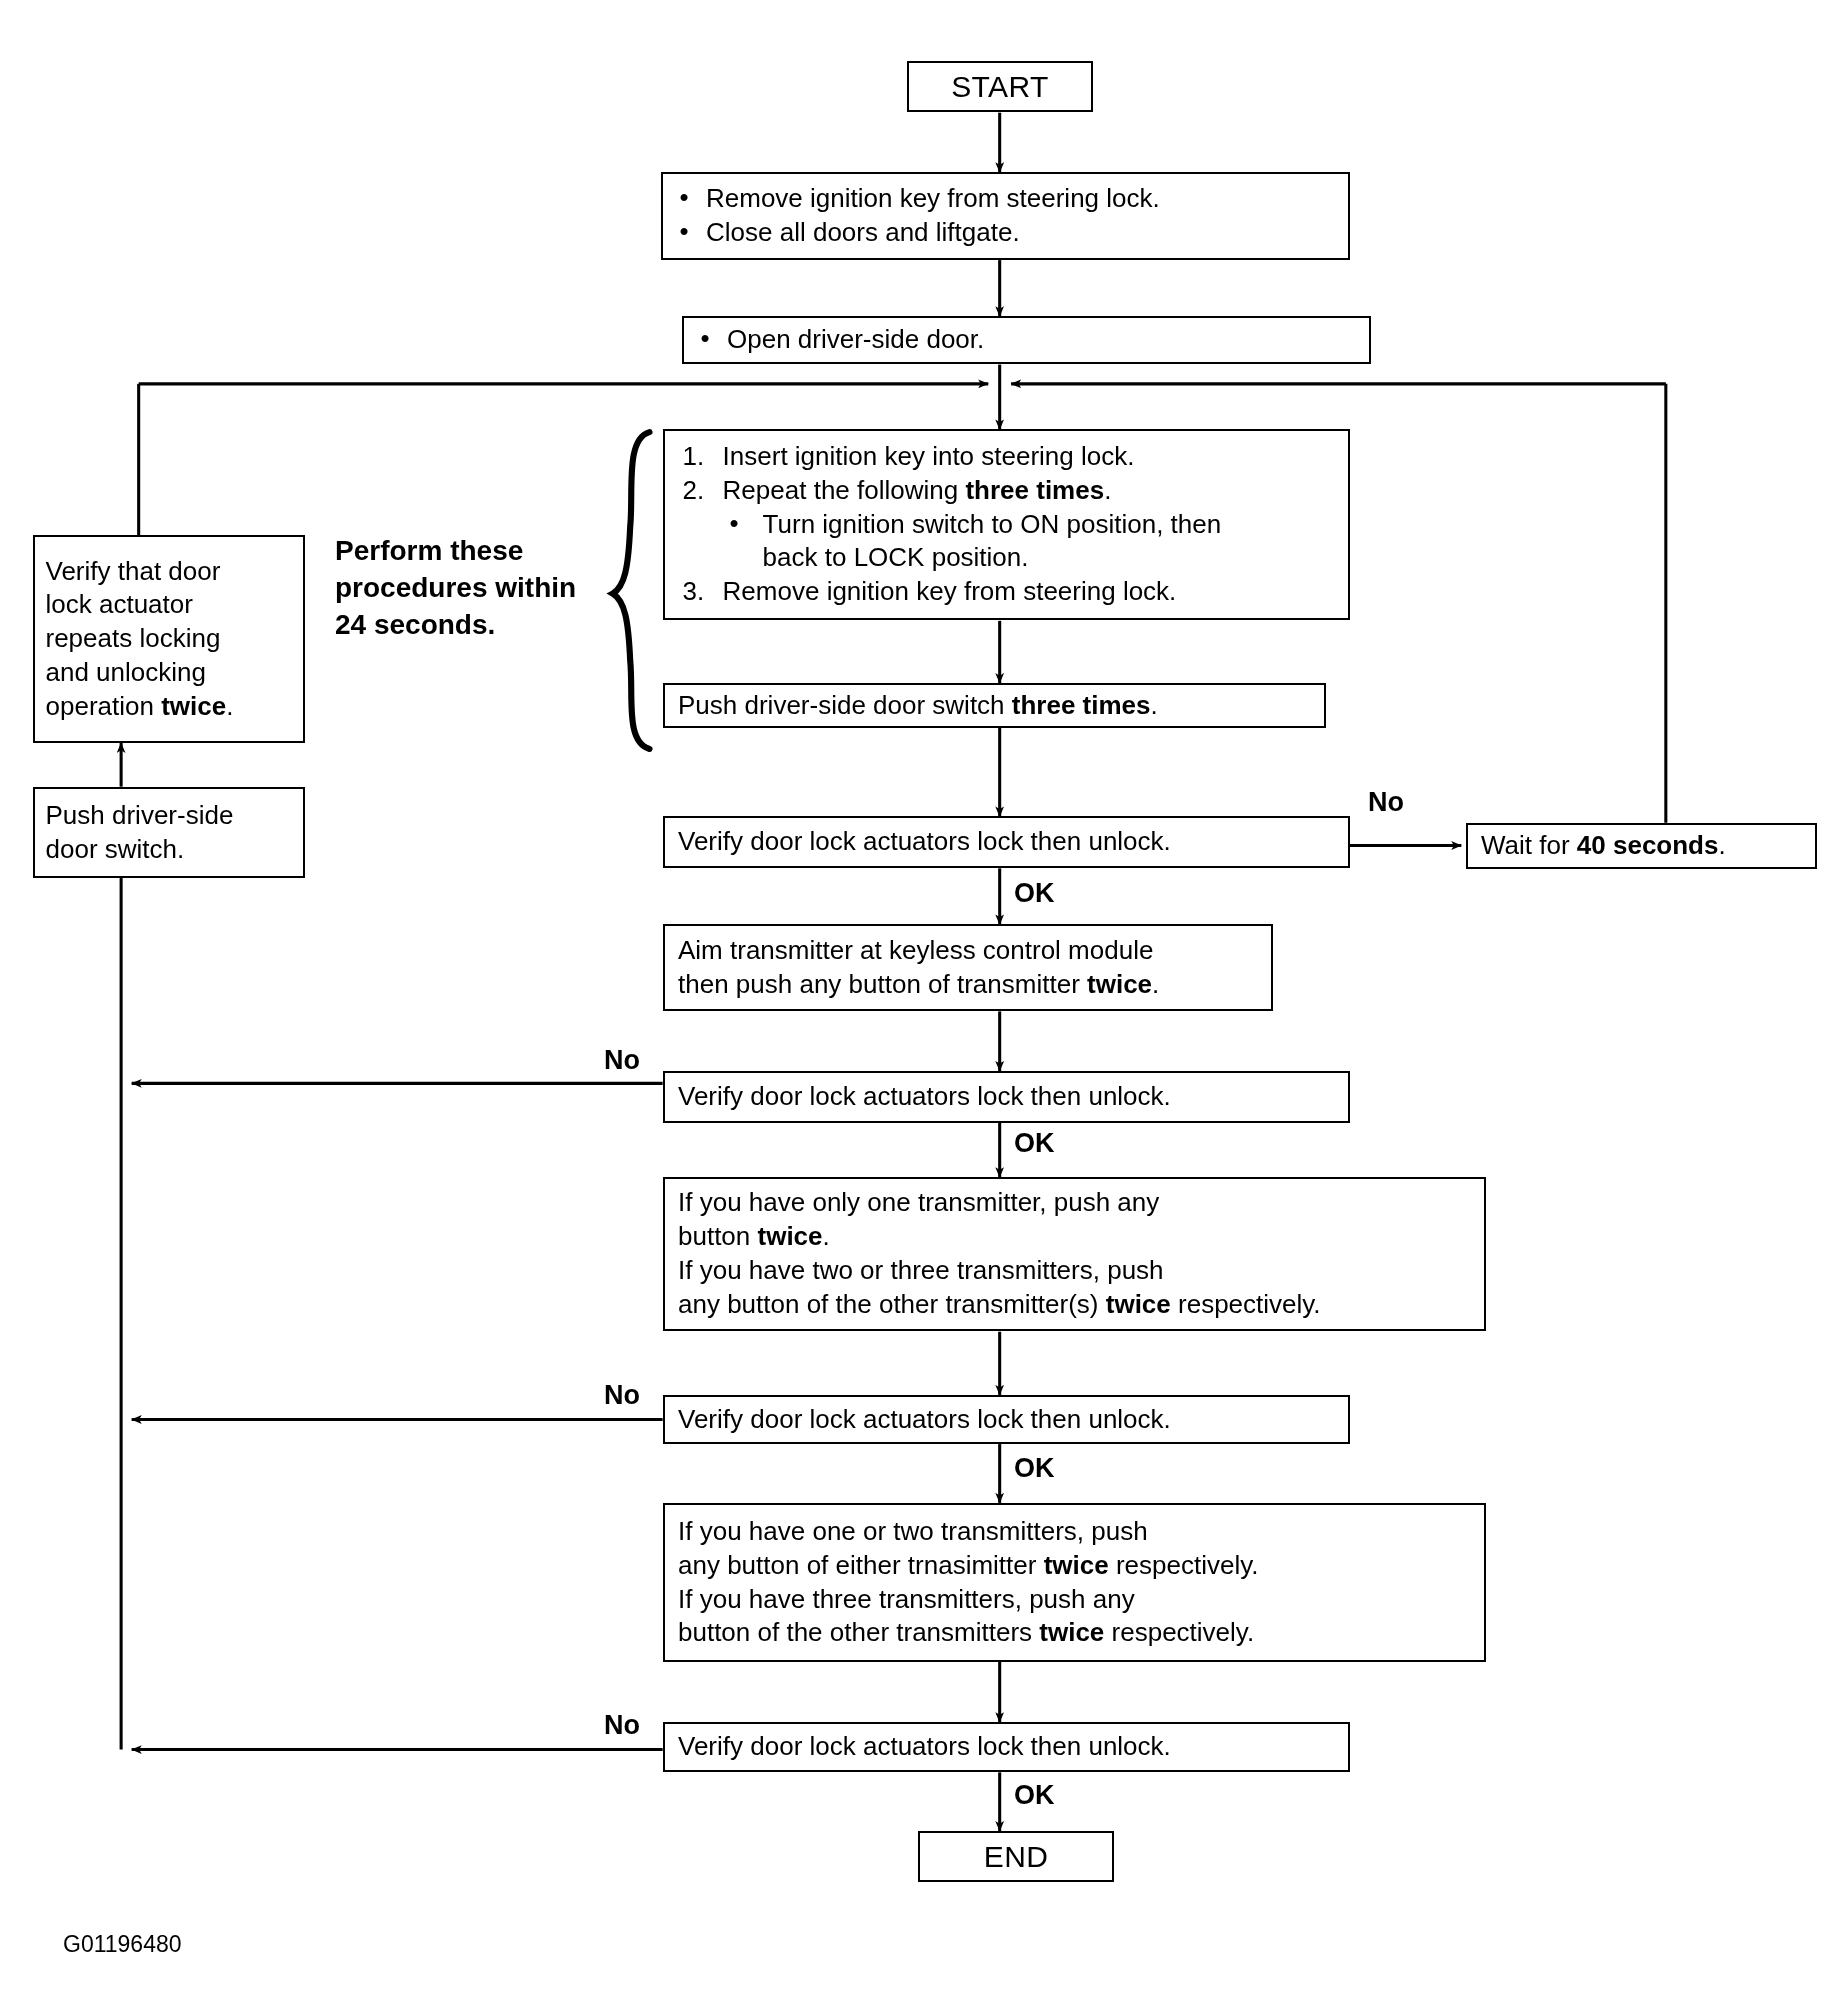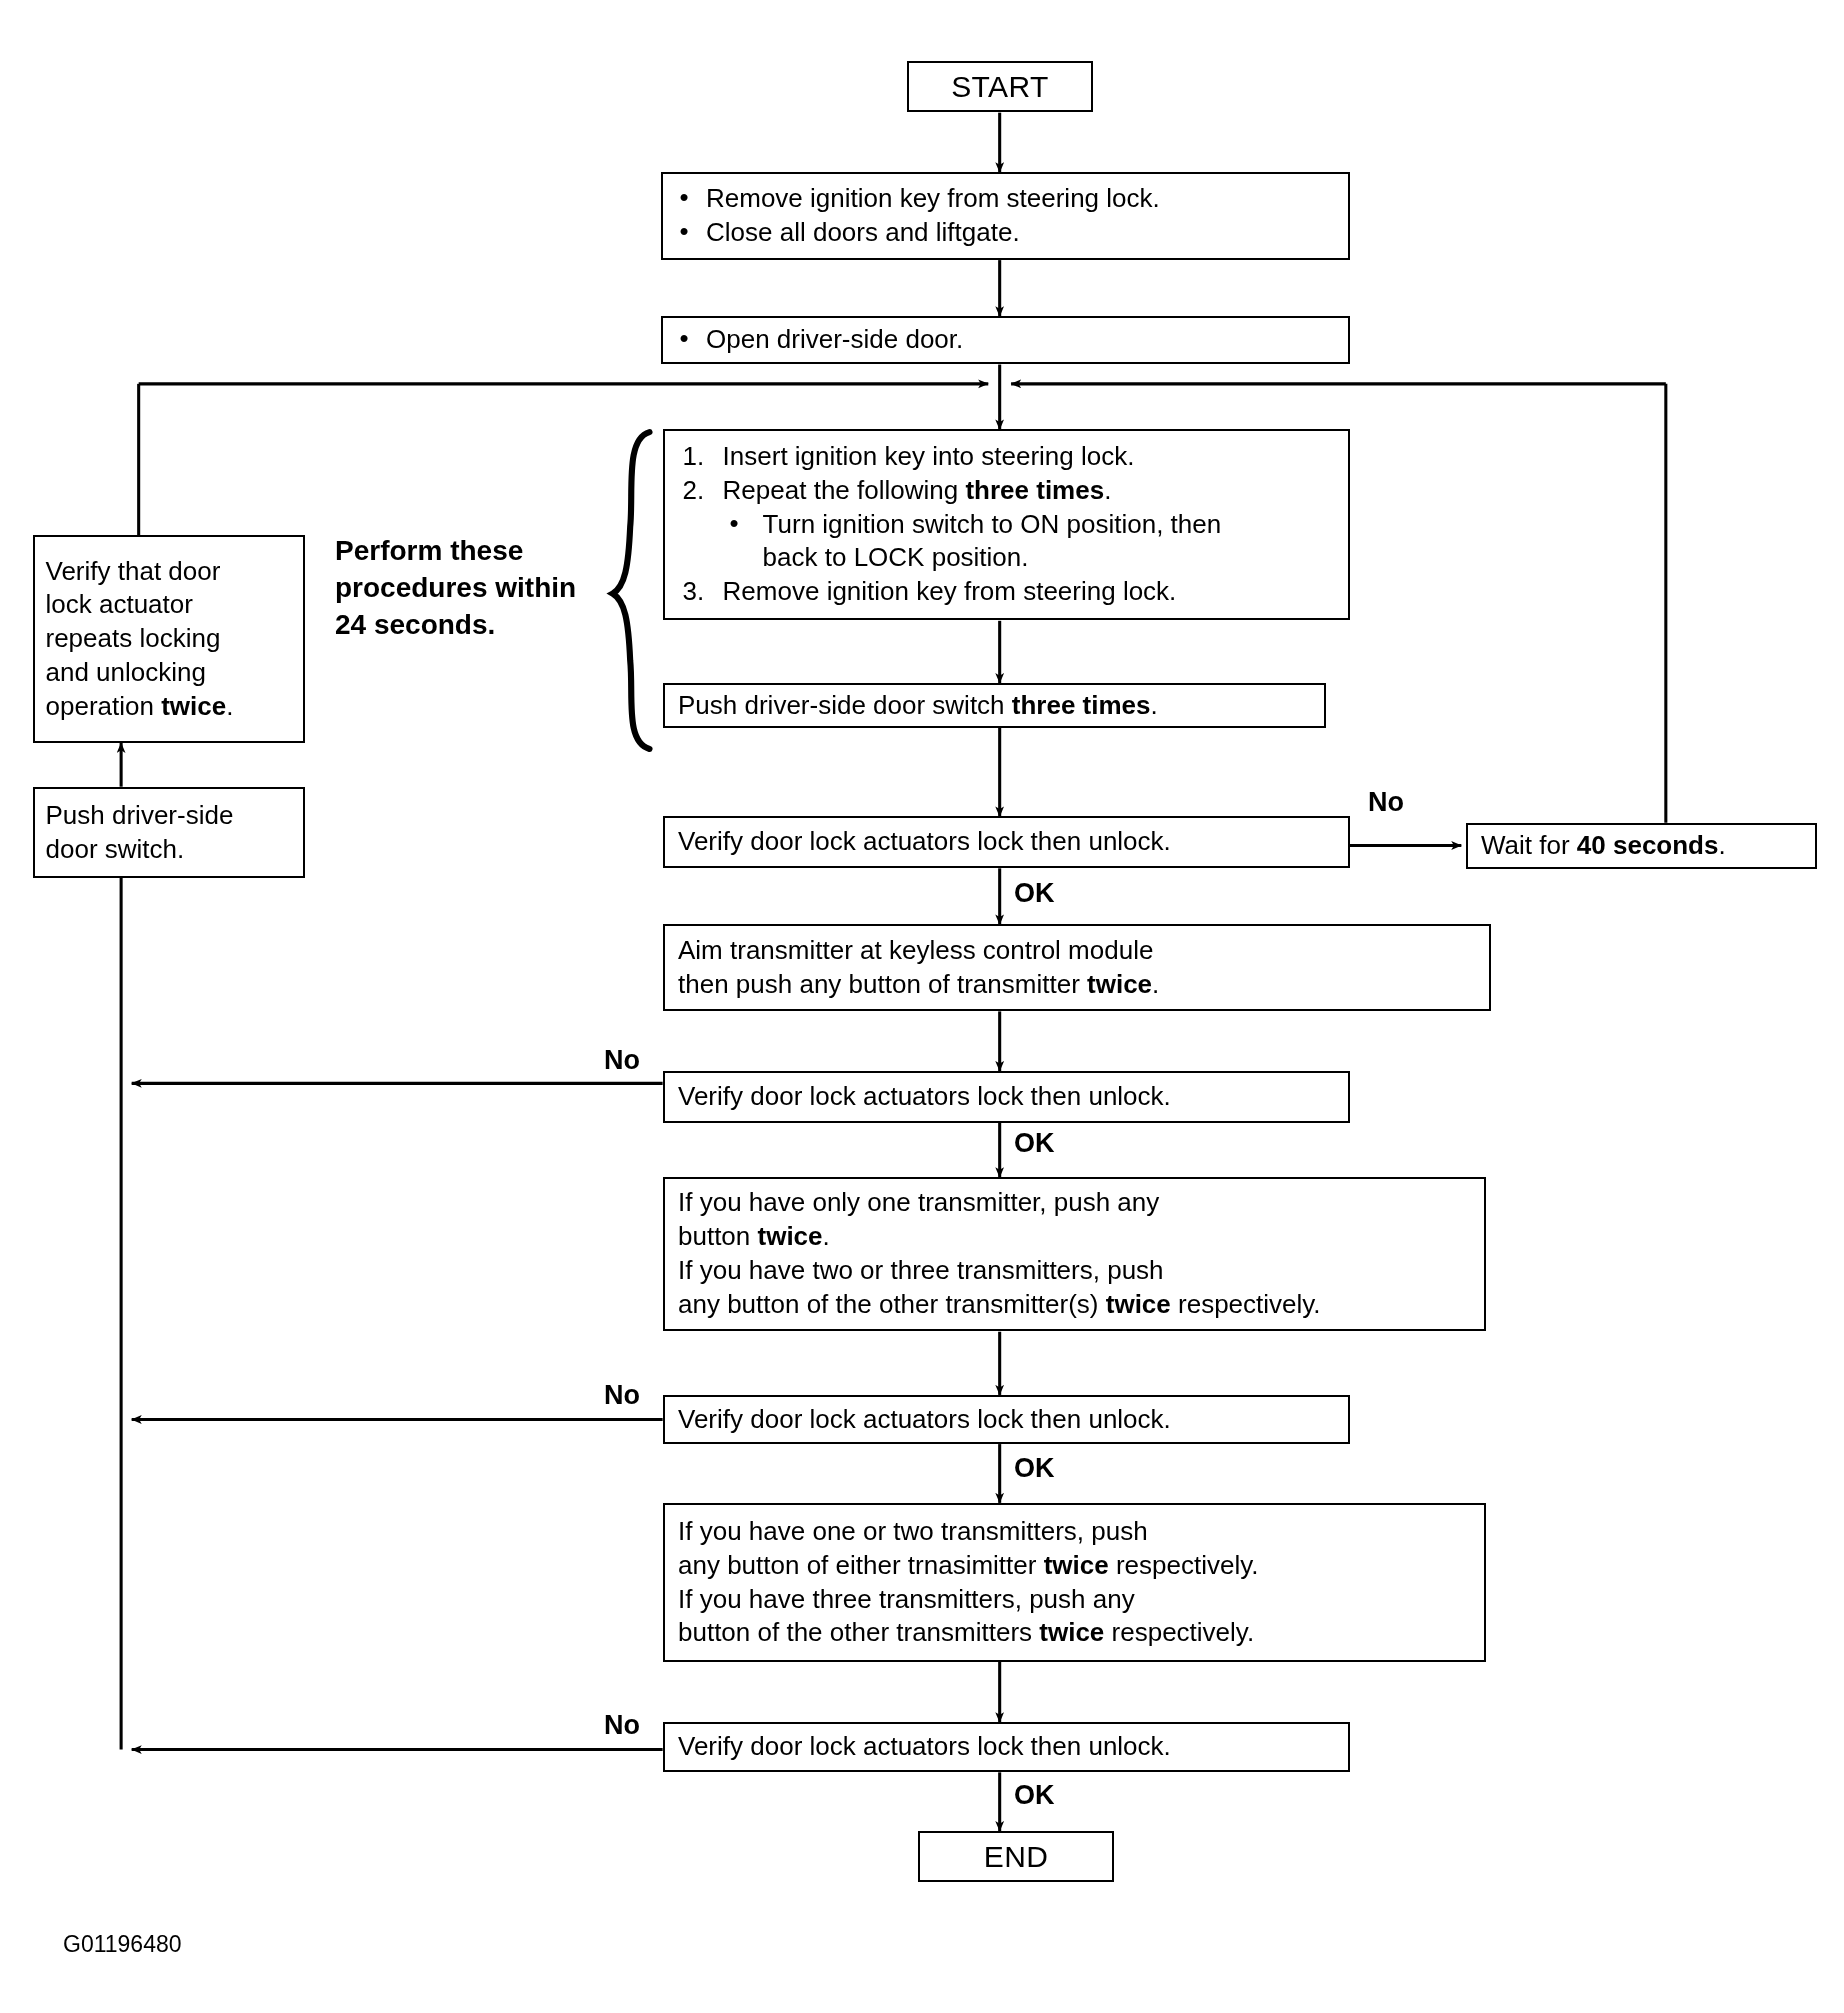--- a/index.html
+++ b/index.html
@@ -96,21 +96,21 @@
     <div class="inner"><span class="txt">START</span></div>
   </div>
 
   <div class="node" style="left:661px;top:172px;width:689px;height:88px;">
     <div class="inner">
       <span class="txt bul">Remove ignition key from steering lock.</span>
       <span class="txt bul">Close all doors and liftgate.</span>
     </div>
   </div>
 
-  <div class="node" style="left:661px;top:316px;width:689px;height:48px;">
+  <div class="node" style="left:682px;top:316px;width:689px;height:48px;">
     <div class="inner">
       <span class="txt bul">Open driver-side door.</span>
     </div>
   </div>
 
   <div class="node" style="left:663px;top:429px;width:687px;height:191px;">
     <div class="inner" style="padding:0 17.6px;">
       <span class="txt numli">
         <span class="n">1.</span><span>Insert ignition key into steering lock.</span>
       </span>
@@ -138,21 +138,21 @@
       <span class="txt">Verify door lock actuators lock then unlock.</span>
     </div>
   </div>
 
   <div class="node" style="left:1466px;top:823px;width:351px;height:46px;">
     <div class="inner">
       <span class="txt"><span>Wait for </span><b>40 seconds</b><span>.</span></span>
     </div>
   </div>
 
-  <div class="node" style="left:663px;top:924px;width:828px;height:87px;">
+  <div class="node" style="left:663px;top:924px;width:610px;height:87px;">
     <div class="inner">
       <span class="txt line">Aim transmitter at keyless control module</span>
       <span class="txt line"><span>then push any button of transmitter </span><b>twice</b><span>.</span></span>
     </div>
   </div>
 
   <div class="node" style="left:663px;top:1071px;width:687px;height:52px;">
     <div class="inner">
       <span class="txt">Verify door lock actuators lock then unlock.</span>
     </div>

